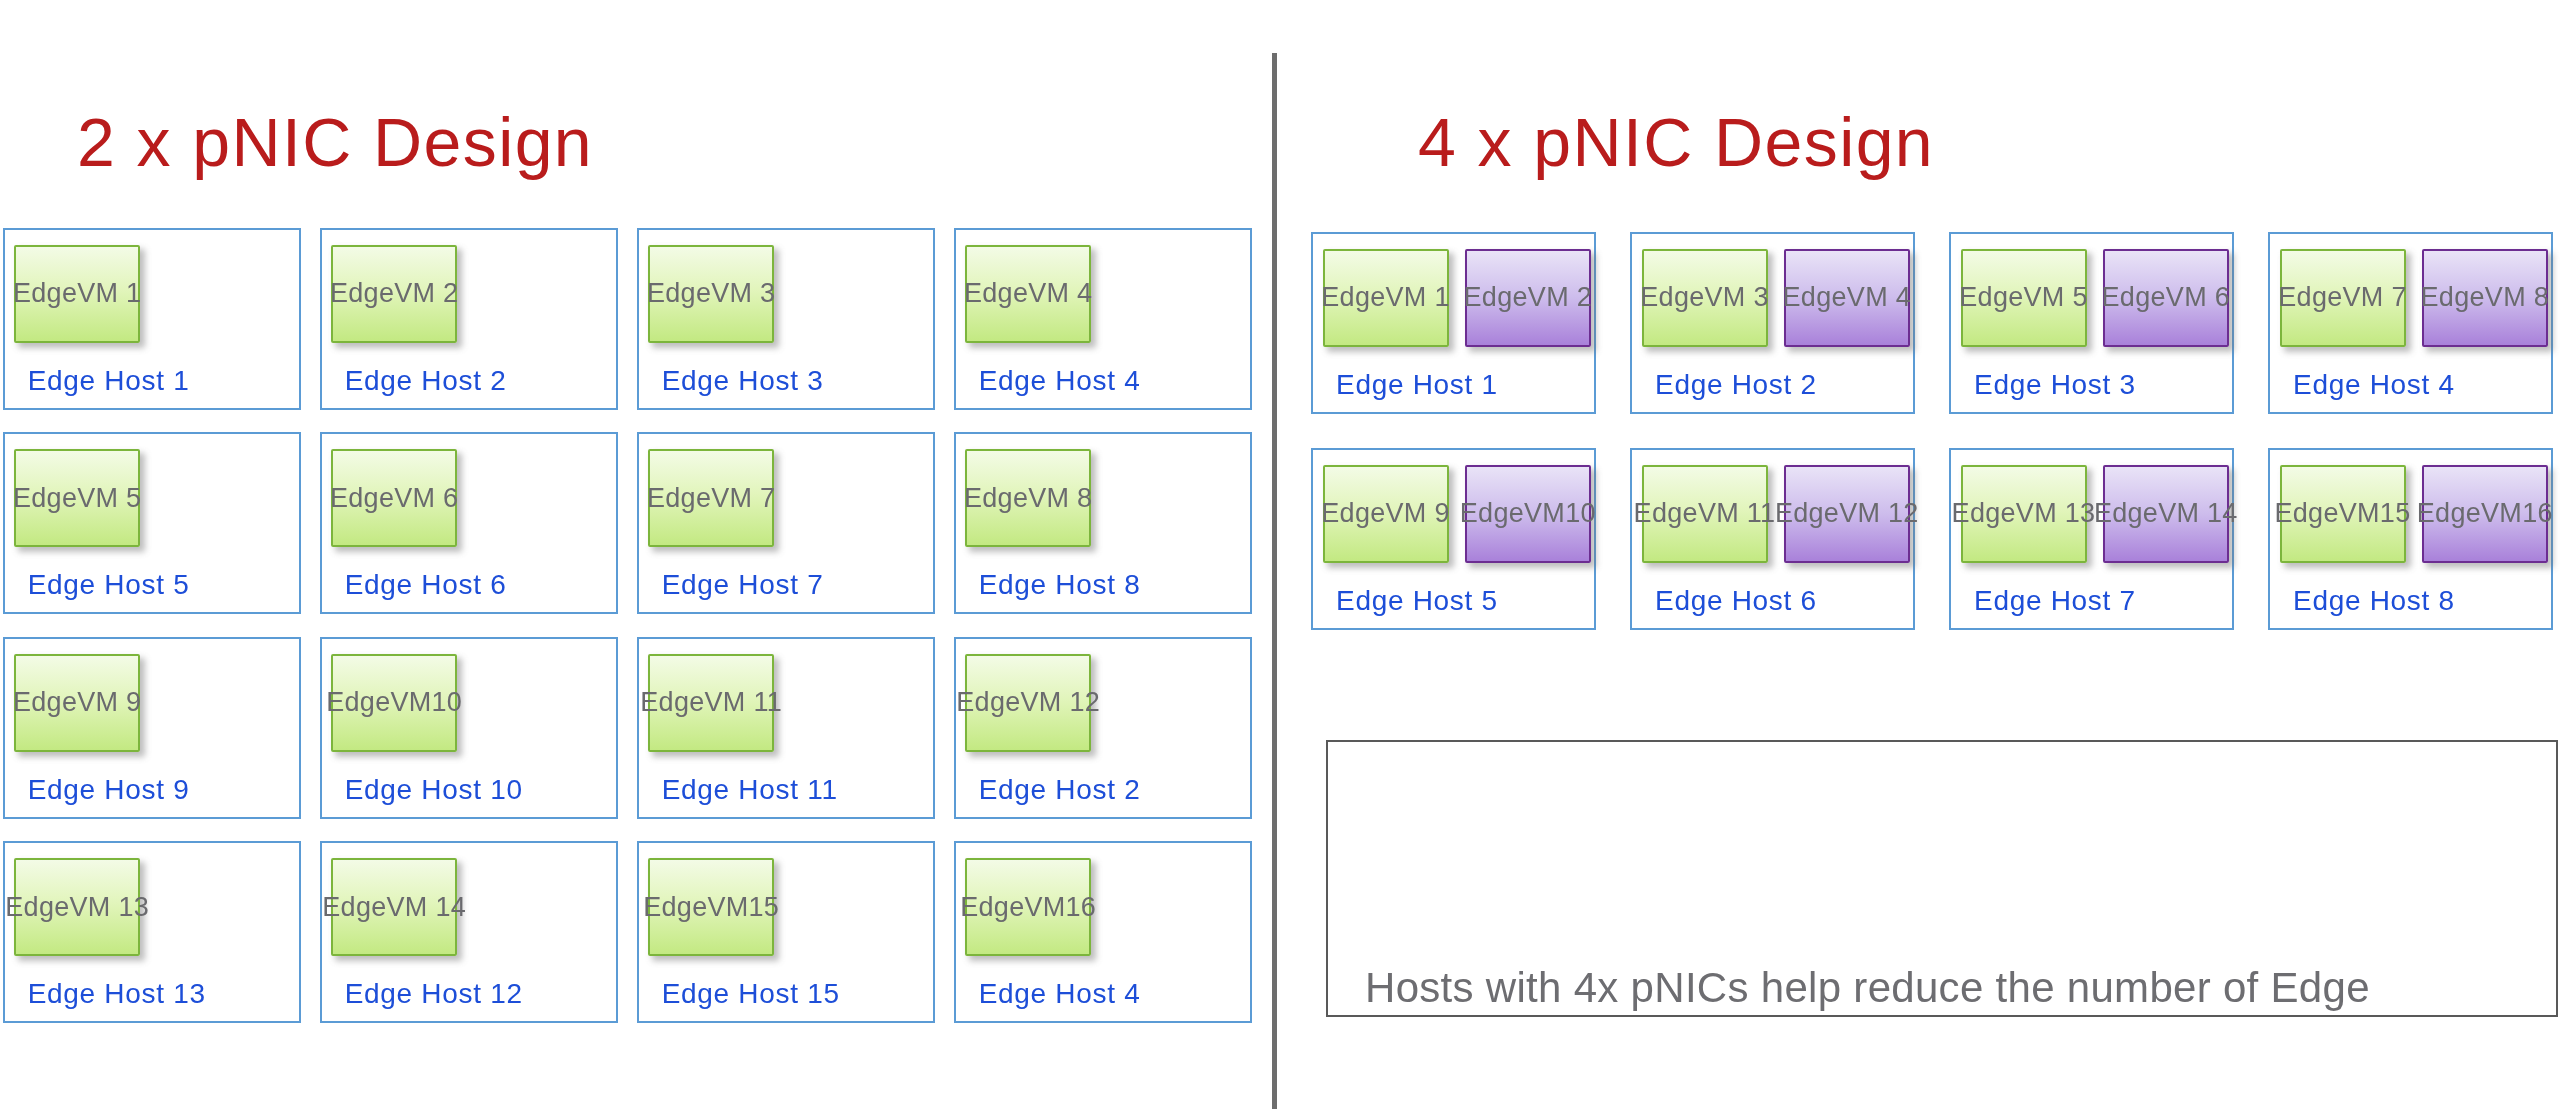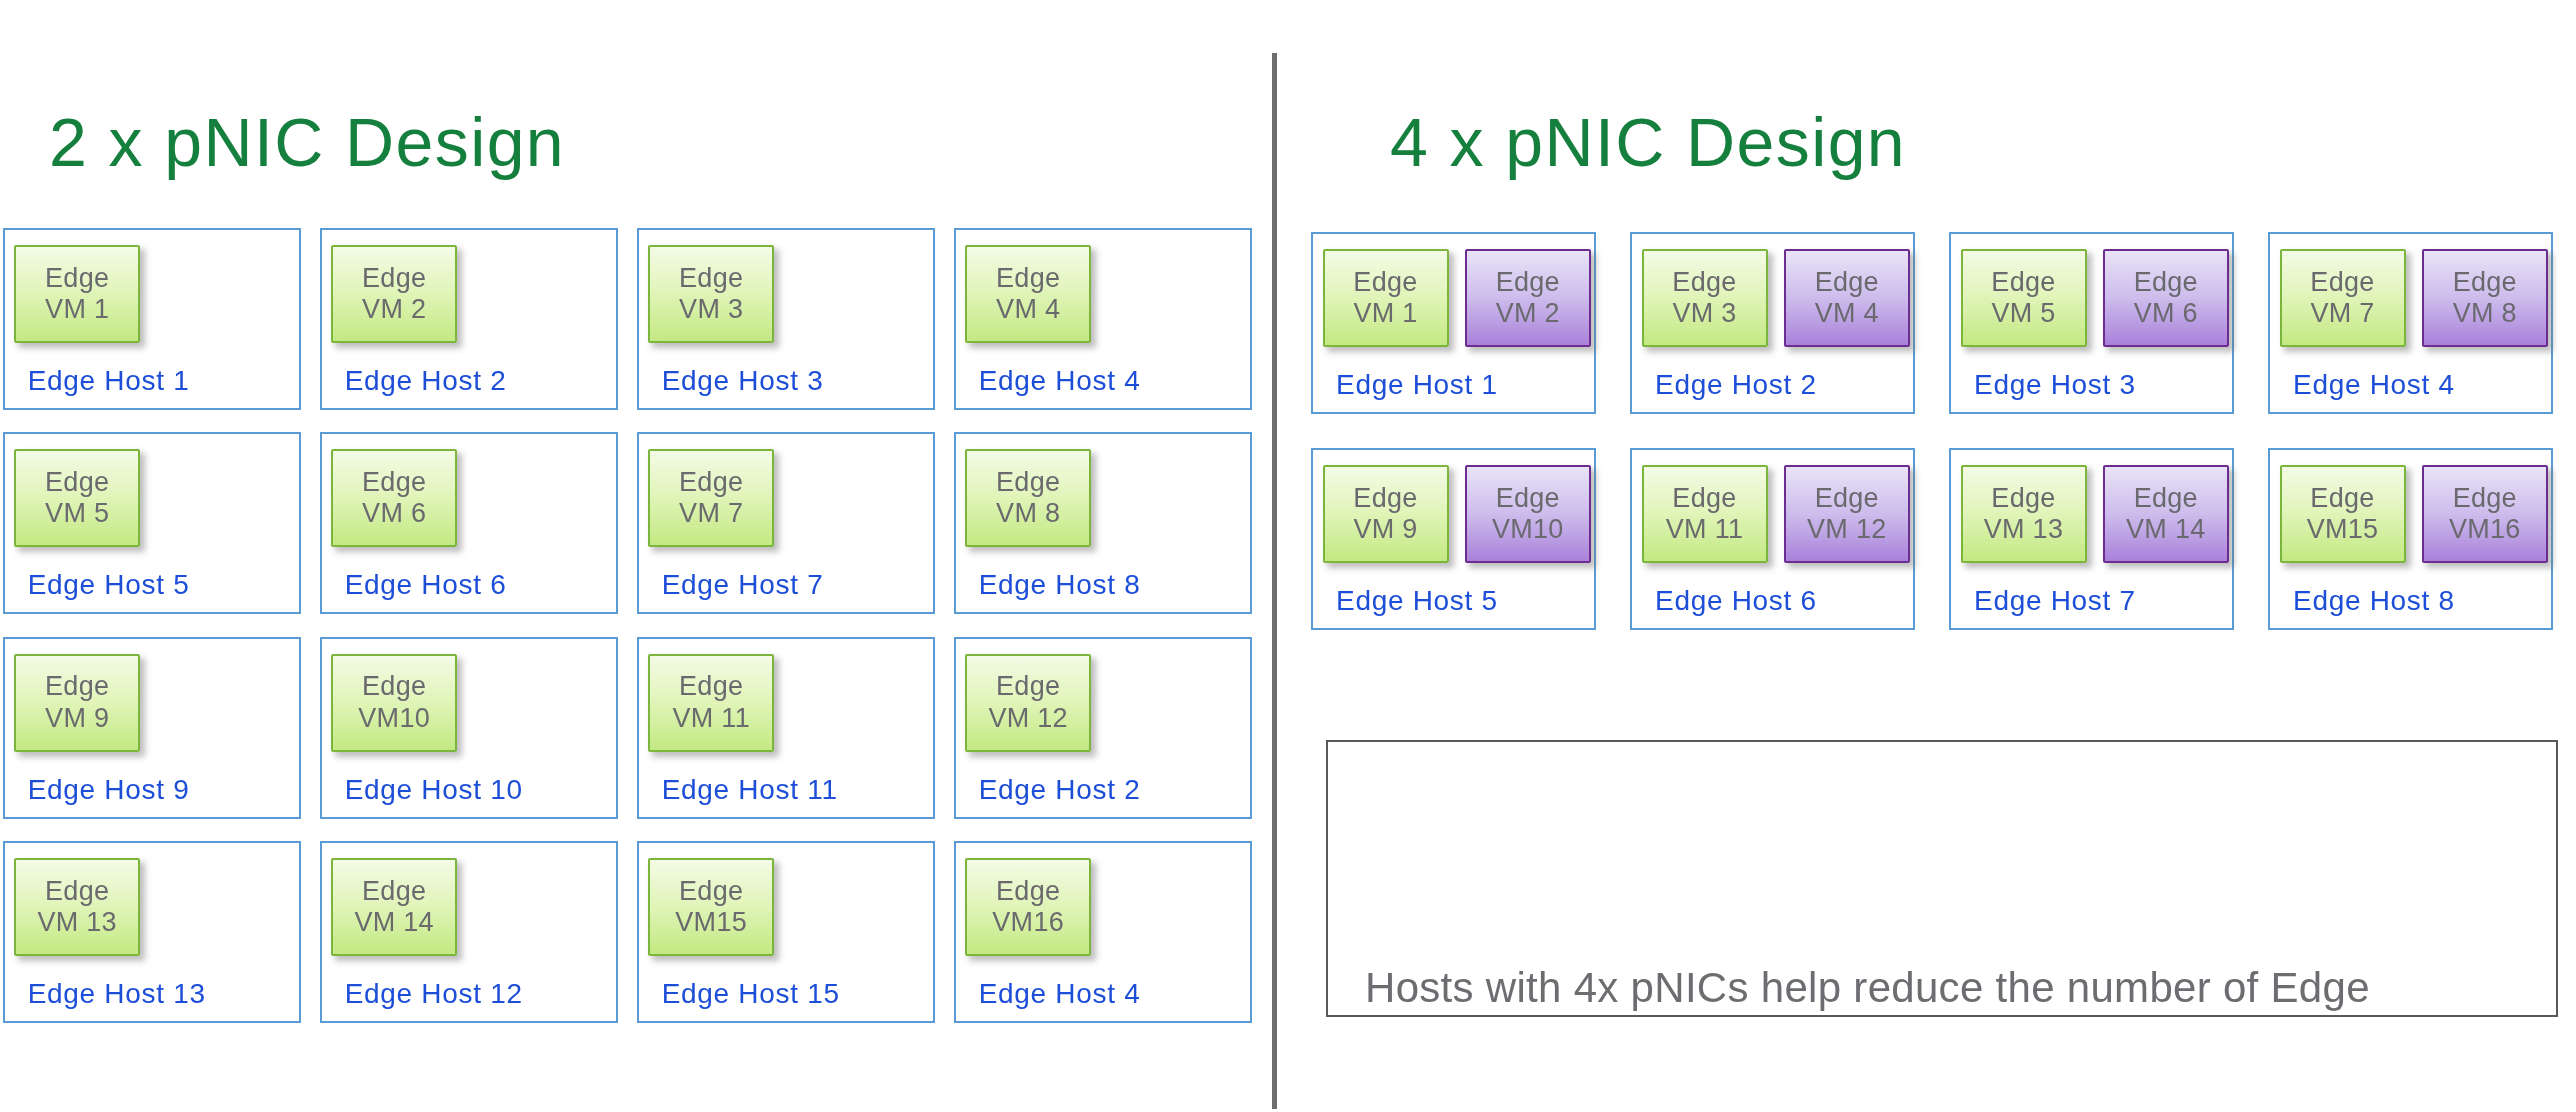--- a/index.html
+++ b/index.html
@@ -6,23 +6,24 @@
   .canvas{
     position:relative;
     width:2576px;height:1112px;
     background:#ffffff;
     font-family:"Liberation Sans", sans-serif;
     overflow:hidden;
   }
   .title{
     position:absolute;
     font-size:68px;
-    color:#15803d;
+    color:#b91c1c;
     letter-spacing:1.4px;
     white-space:nowrap;
+    margin-left:28px;
   }
   .title.left{left:49px;top:103px;}
   .title.right{left:1390px;top:103px;}
   .divider{
     position:absolute;
     left:1272px;top:53px;
     width:5.4px;height:1056px;
     background:#6d6d6d;
   }
   .grid{
@@ -51,21 +52,21 @@
     position:absolute;
     left:9.5px;top:15px;
     display:flex;
     gap:16.3px;
   }
   .vm-box{
     width:126px;height:98px;
     box-sizing:border-box;
     border-radius:2px;
     display:flex;
-    flex-direction:column;
+    flex-direction:row;
     justify-content:center;
     align-items:center;
     font-size:27px;
     color:#6a6a6e;
     line-height:1.16;
     letter-spacing:0.3px;
     white-space:nowrap;
     text-align:right;
   }
   .vm-box.green{

